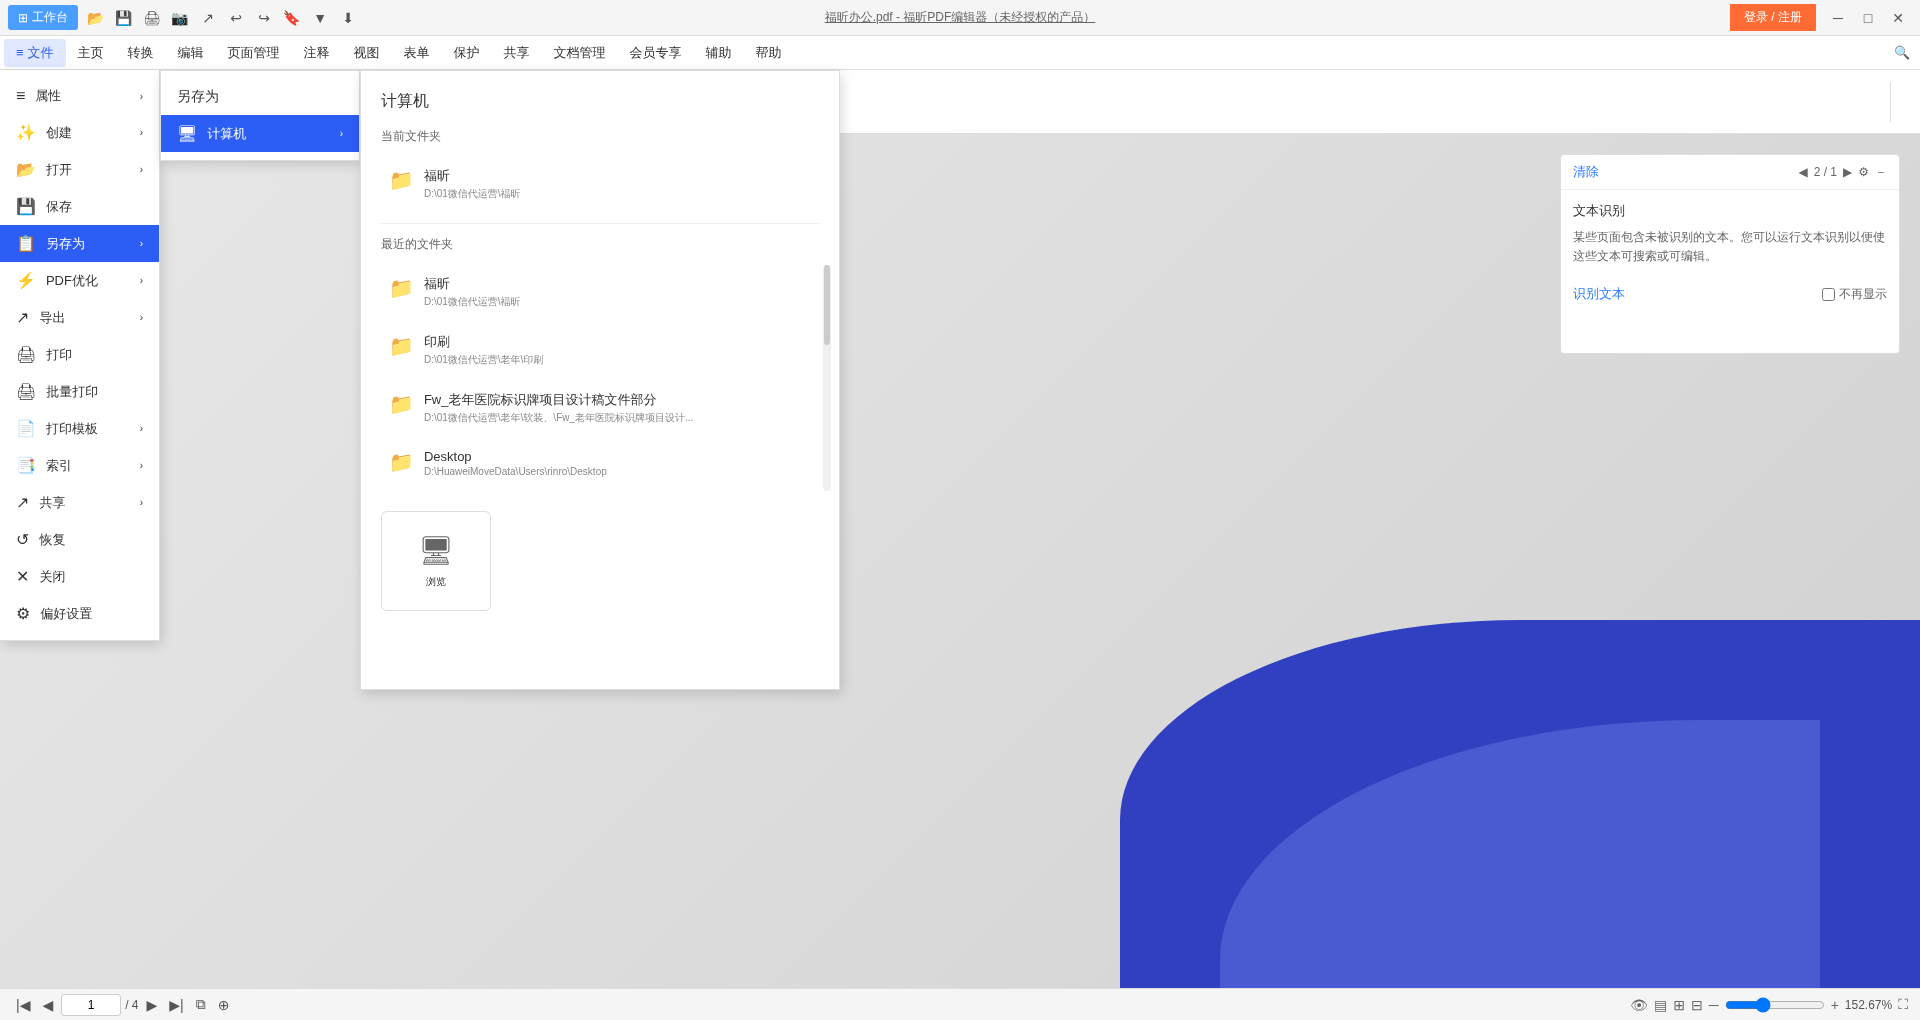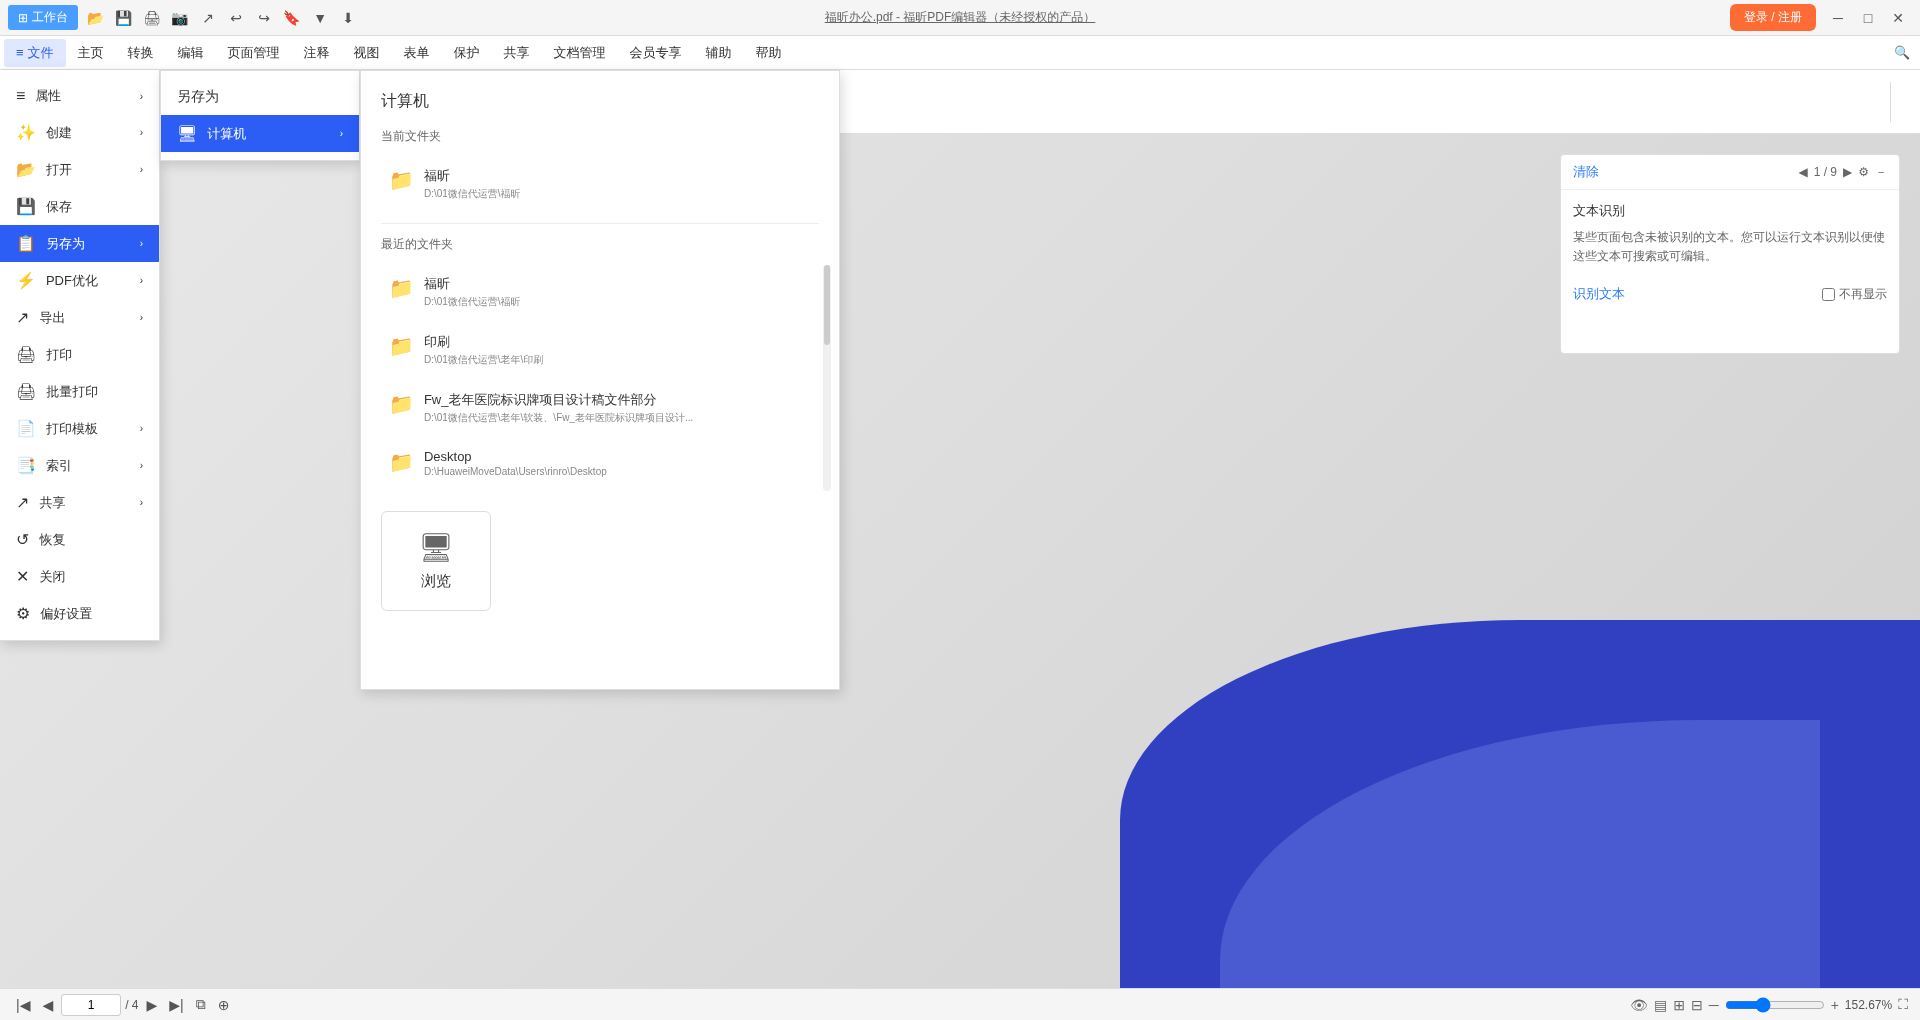--- a/index.html
+++ b/index.html
@@ -28,21 +28,21 @@
     }
     .titlebar-icons { display: flex; gap: 4px; align-items: center; }
     .titlebar-icon { width: 24px; height: 24px; display: flex; align-items: center; justify-content: center; cursor: pointer; font-size: 14px; color: #555; border-radius: 3px; }
     .titlebar-center { position: absolute; left: 50%; transform: translateX(-50%); font-size: 12px; color: #666; text-decoration: underline; }
     .titlebar-right { margin-left: auto; display: flex; align-items: center; gap: 8px; }
     .login-btn {
       background: #ff6b35;
       color: white;
       border: none;
       padding: 5px 14px;
-      border-radius: 6px;
+      border-radius: 1px;
       font-size: 12px;
       cursor: pointer;
     }
     .window-controls { display: flex; gap: 2px; }
     .win-btn { width: 28px; height: 28px; display: flex; align-items: center; justify-content: center; cursor: pointer; font-size: 14px; color: #555; border-radius: 3px; }
 
     
     .menubar {
       height: 34px;
       background: white;
@@ -254,21 +254,21 @@
     .browse-btn {
       width: 110px; height: 100px;
       border: 1px solid #ddd;
       border-radius: 6px;
       background: white;
       display: flex; flex-direction: column; align-items: center; justify-content: center;
       cursor: pointer;
       gap: 8px;
     }
     .browse-btn .browse-icon { font-size: 28px; color: #666; }
-    .browse-btn .browse-label { font-size: 15px; color: #333; }
+    .browse-btn .browse-label { font-size: 10px; color: #333; }
 
     
     .statusbar {
       position: absolute;
       bottom: 0; left: 0; right: 0;
       height: 32px;
       background: #f5f5f5;
       border-top: 1px solid #ddd;
       display: flex;
       align-items: center;
@@ -390,21 +390,21 @@
       <div class="pdf-shape1"></div>
       <div class="pdf-shape2"></div>
     </div>
   </div>
 
   <div class="right-panel" style="top:74px; right:10px; z-index:50;">
     <div class="right-panel-header">
       <span style="color:#2c7ef5;font-size:13px;cursor:pointer;">清除</span>
       <div class="right-panel-controls">
         <span style="cursor:pointer;">◀</span>
-        <span>1 / 9</span>
+        <span>2 / 1</span>
         <span style="cursor:pointer;">▶</span>
         <span style="cursor:pointer;">⚙</span>
         <span style="cursor:pointer;">－</span>
       </div>
     </div>
     <div class="right-panel-body">
       <div class="right-panel-subtitle">文本识别</div>
       <div class="right-panel-desc">某些页面包含未被识别的文本。您可以运行文本识别以便使这些文本可搜索或可编辑。</div>
       <div style="display:flex; align-items:center; justify-content:space-between;">
         <span class="right-panel-link">识别文本</span>

